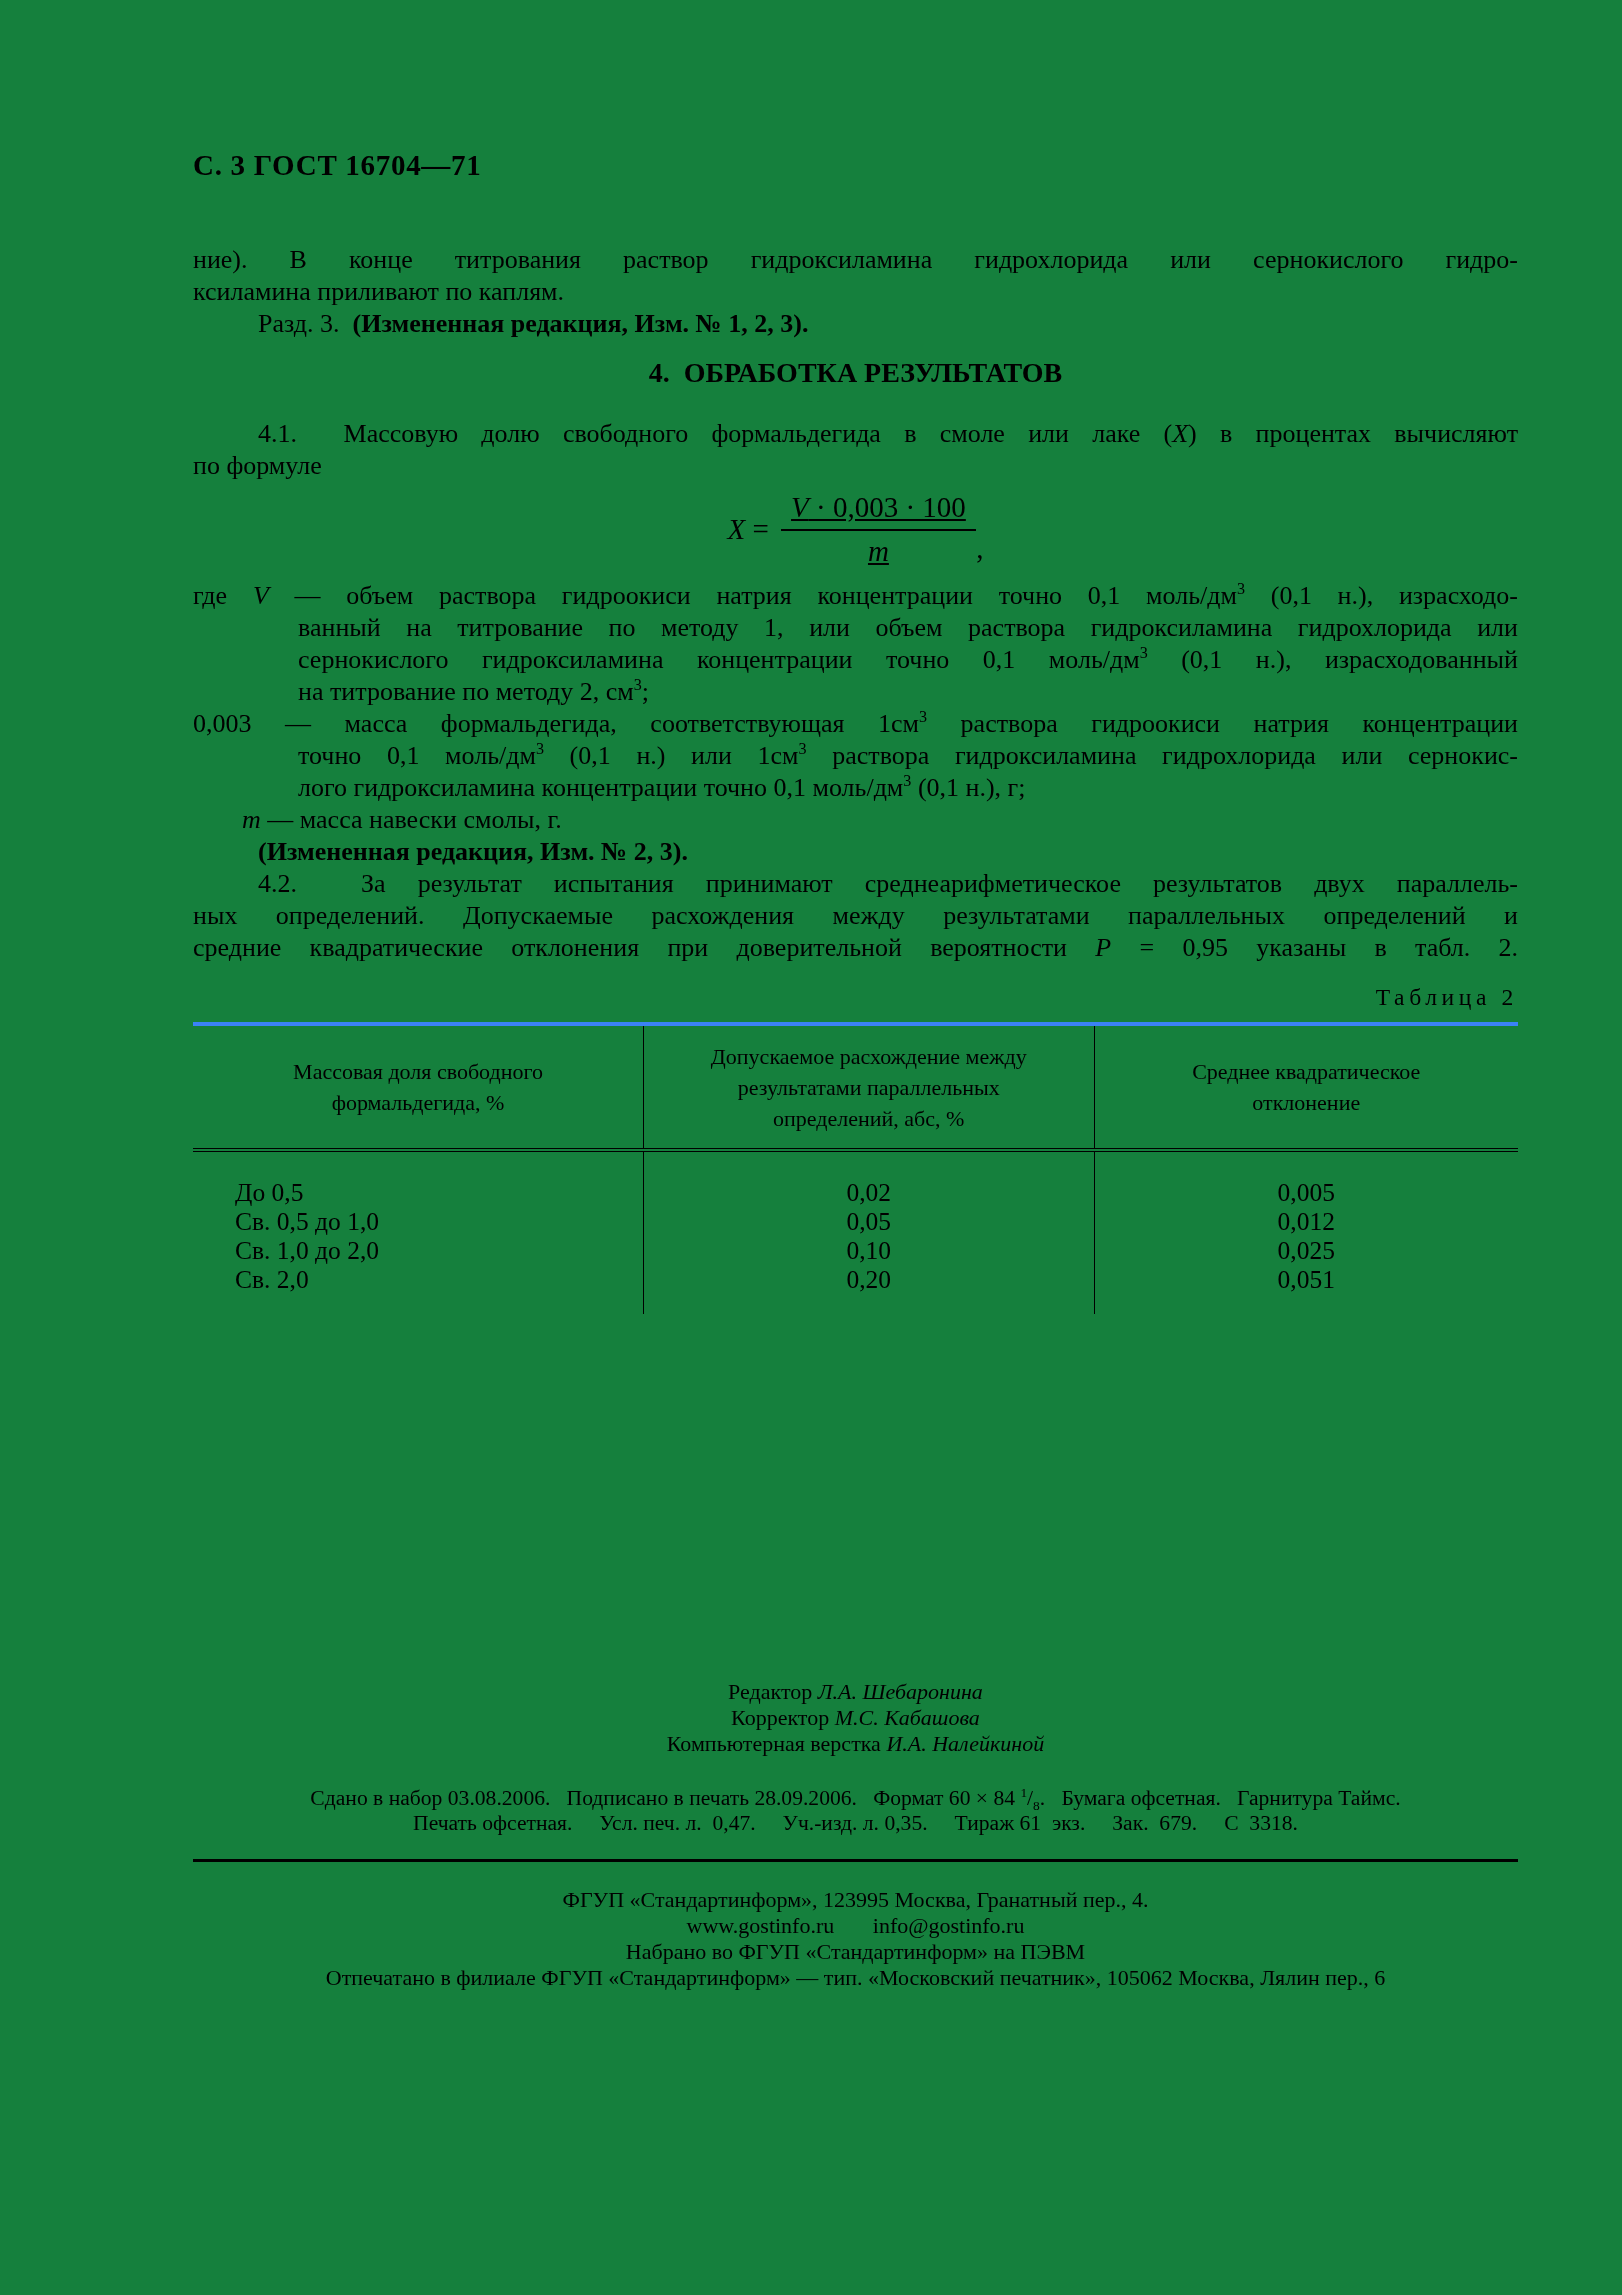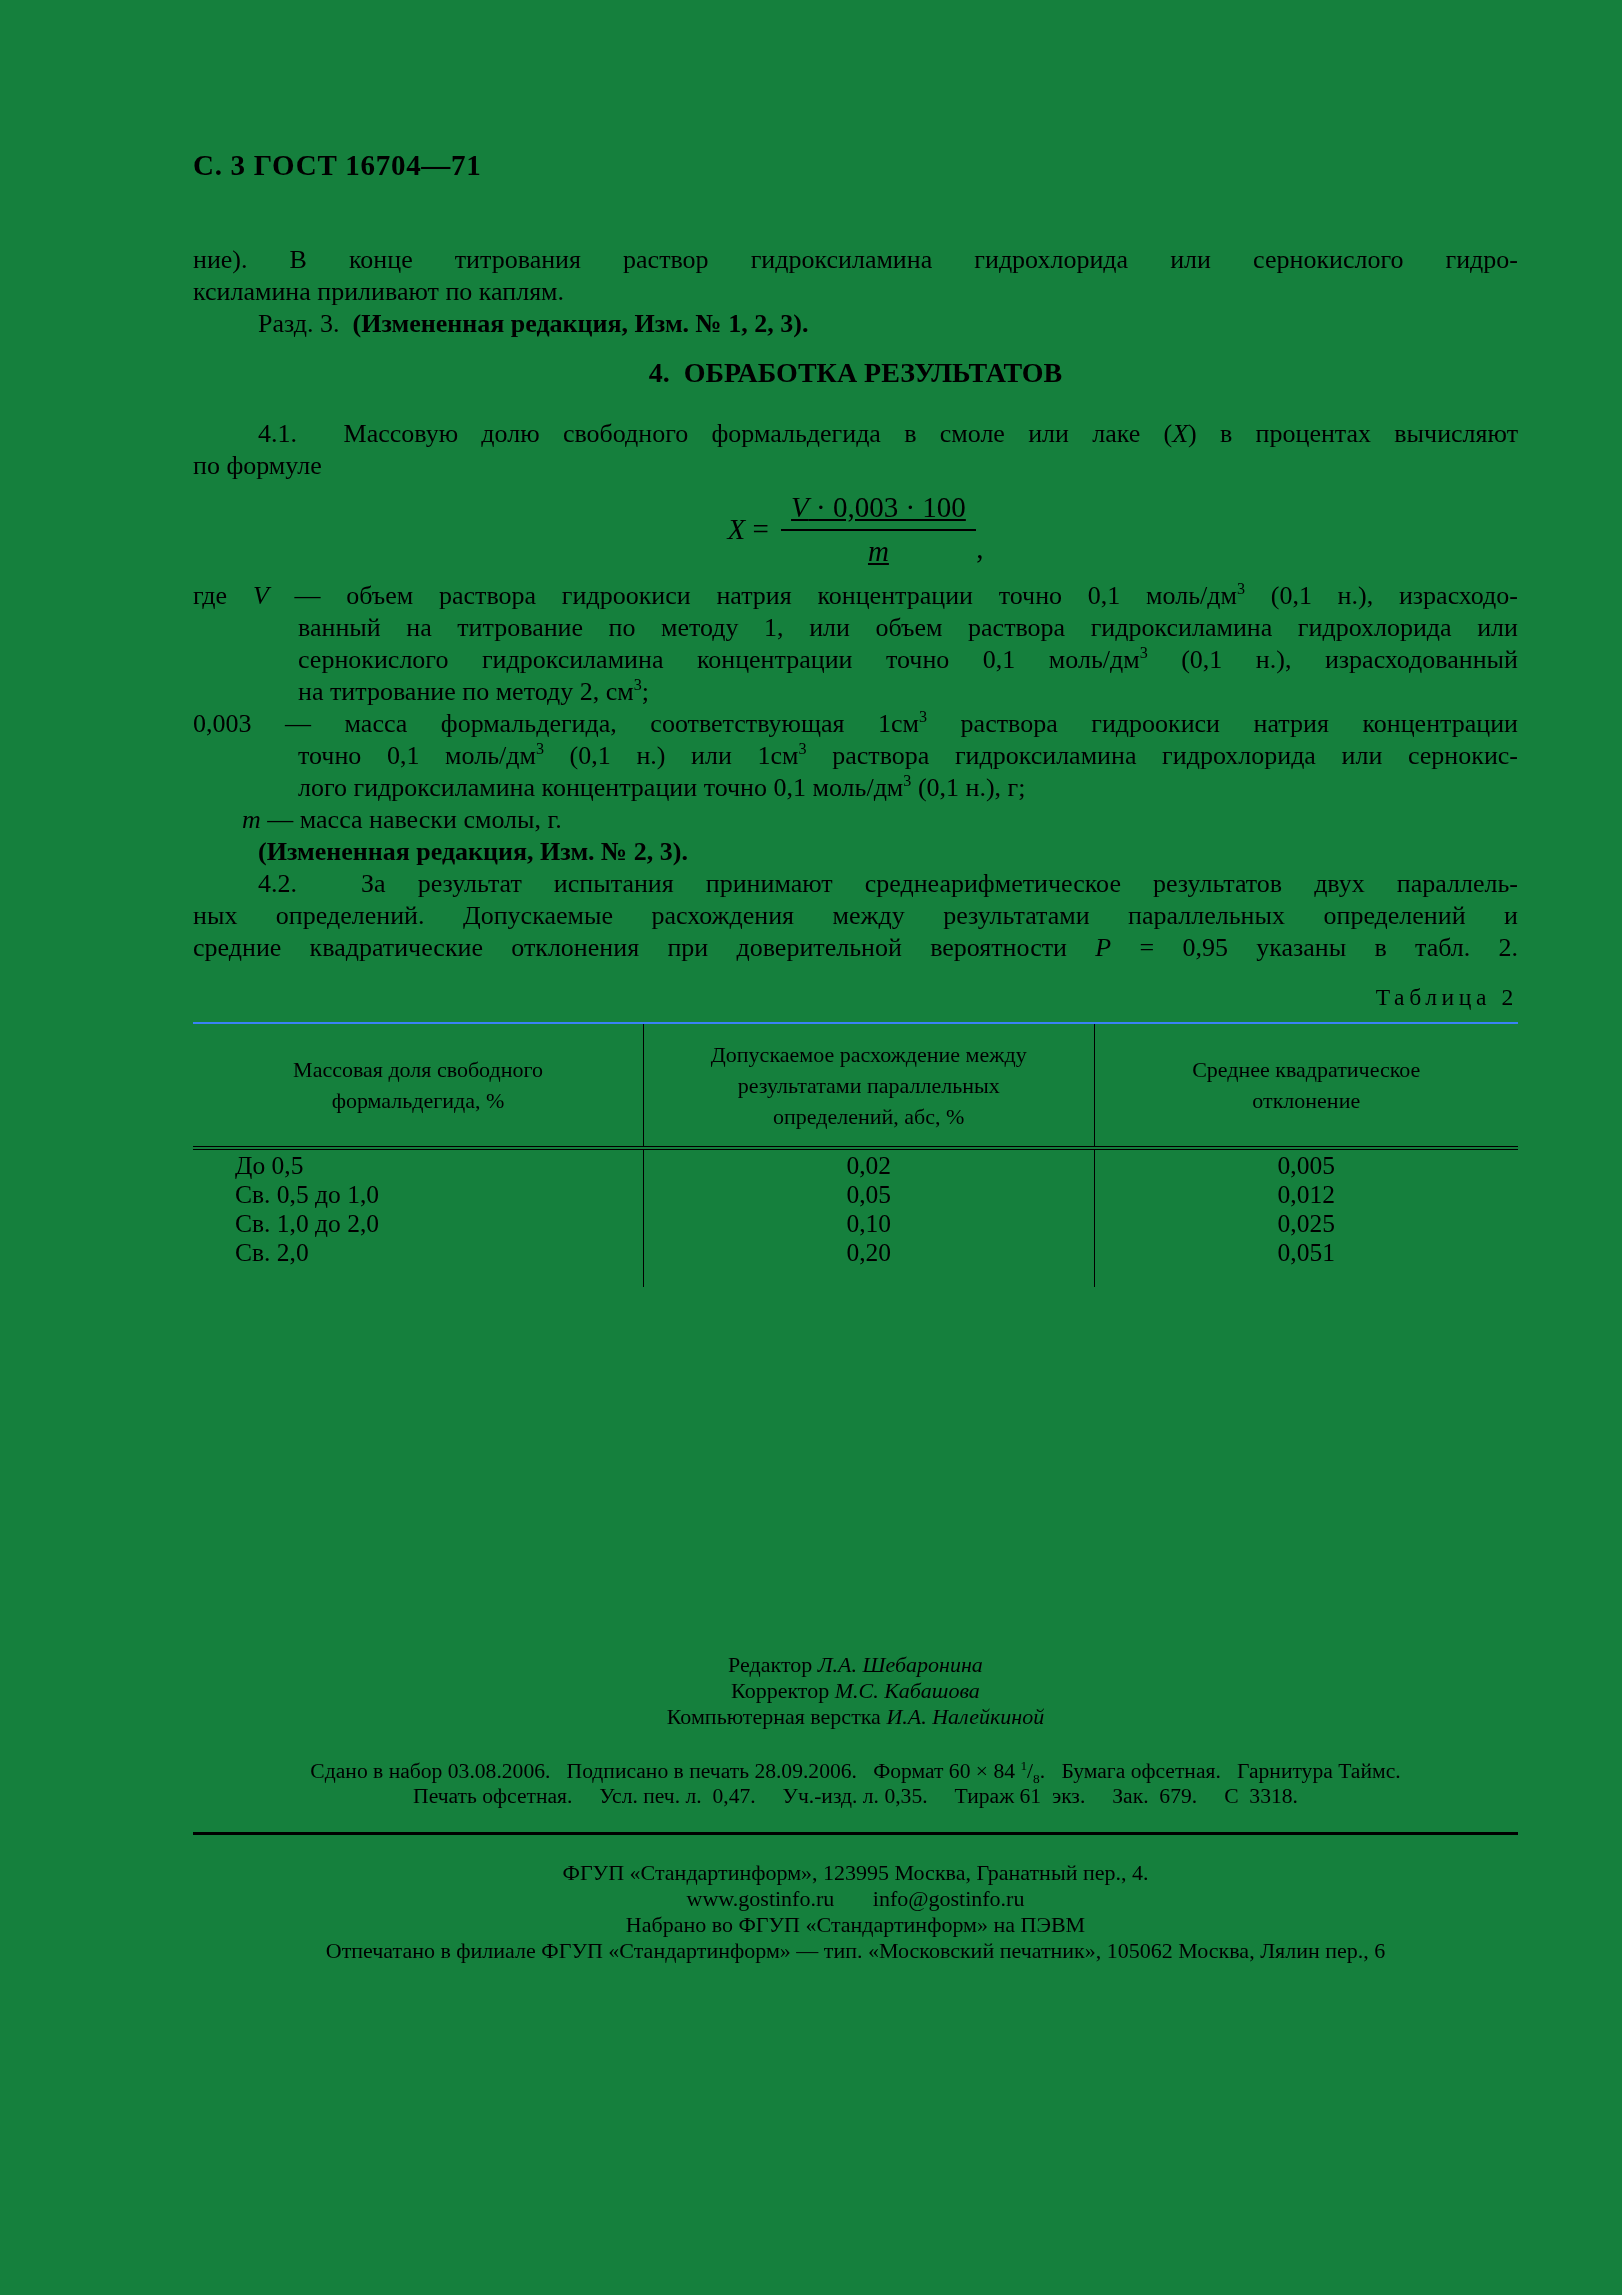--- a/index.html
+++ b/index.html
@@ -58,39 +58,39 @@
   .table-caption {
     margin-top: 19.6px;
     font-size: 23.6px;
     text-align: right;
     letter-spacing: 4.6px;
   }
   table.t2 {
     margin-top: 11.8px;
     width: 100%;
     border-collapse: collapse;
-    border-top: 2px solid #3b82f6;
+    border-top: 4px solid #3b82f6;
   }
   table.t2 td + td { border-left: 1.3px solid #000; }
   table.t2 thead td {
     border-bottom: 4.6px double #000;
     font-size: 22px;
     line-height: 31px;
     text-align: center;
     vertical-align: middle;
     white-space: pre-line;
     padding: 14.4px 6.5px;
   }
   table.t2 tbody td {
     font-size: 25.5px;
     line-height: 29px;
     vertical-align: top;
     padding: 0 6.5px;
   }
-  table.t2 tbody tr:first-child td { padding-top: 1px; }
+  table.t2 tbody tr:first-child td { padding-top: 26px; }
   table.t2 tbody tr:last-child td { padding-bottom: 19.6px; }
   table.t2 tbody td.c-range { text-align: left; padding-left: 42px; }
   table.t2 tbody td.c-num { text-align: center; }
   .rev3 { margin-top: 27.5px; }
   .credits {
     margin-top: 365px;
     text-align: center;
     font-size: 22px;
     line-height: 26px;
   }

